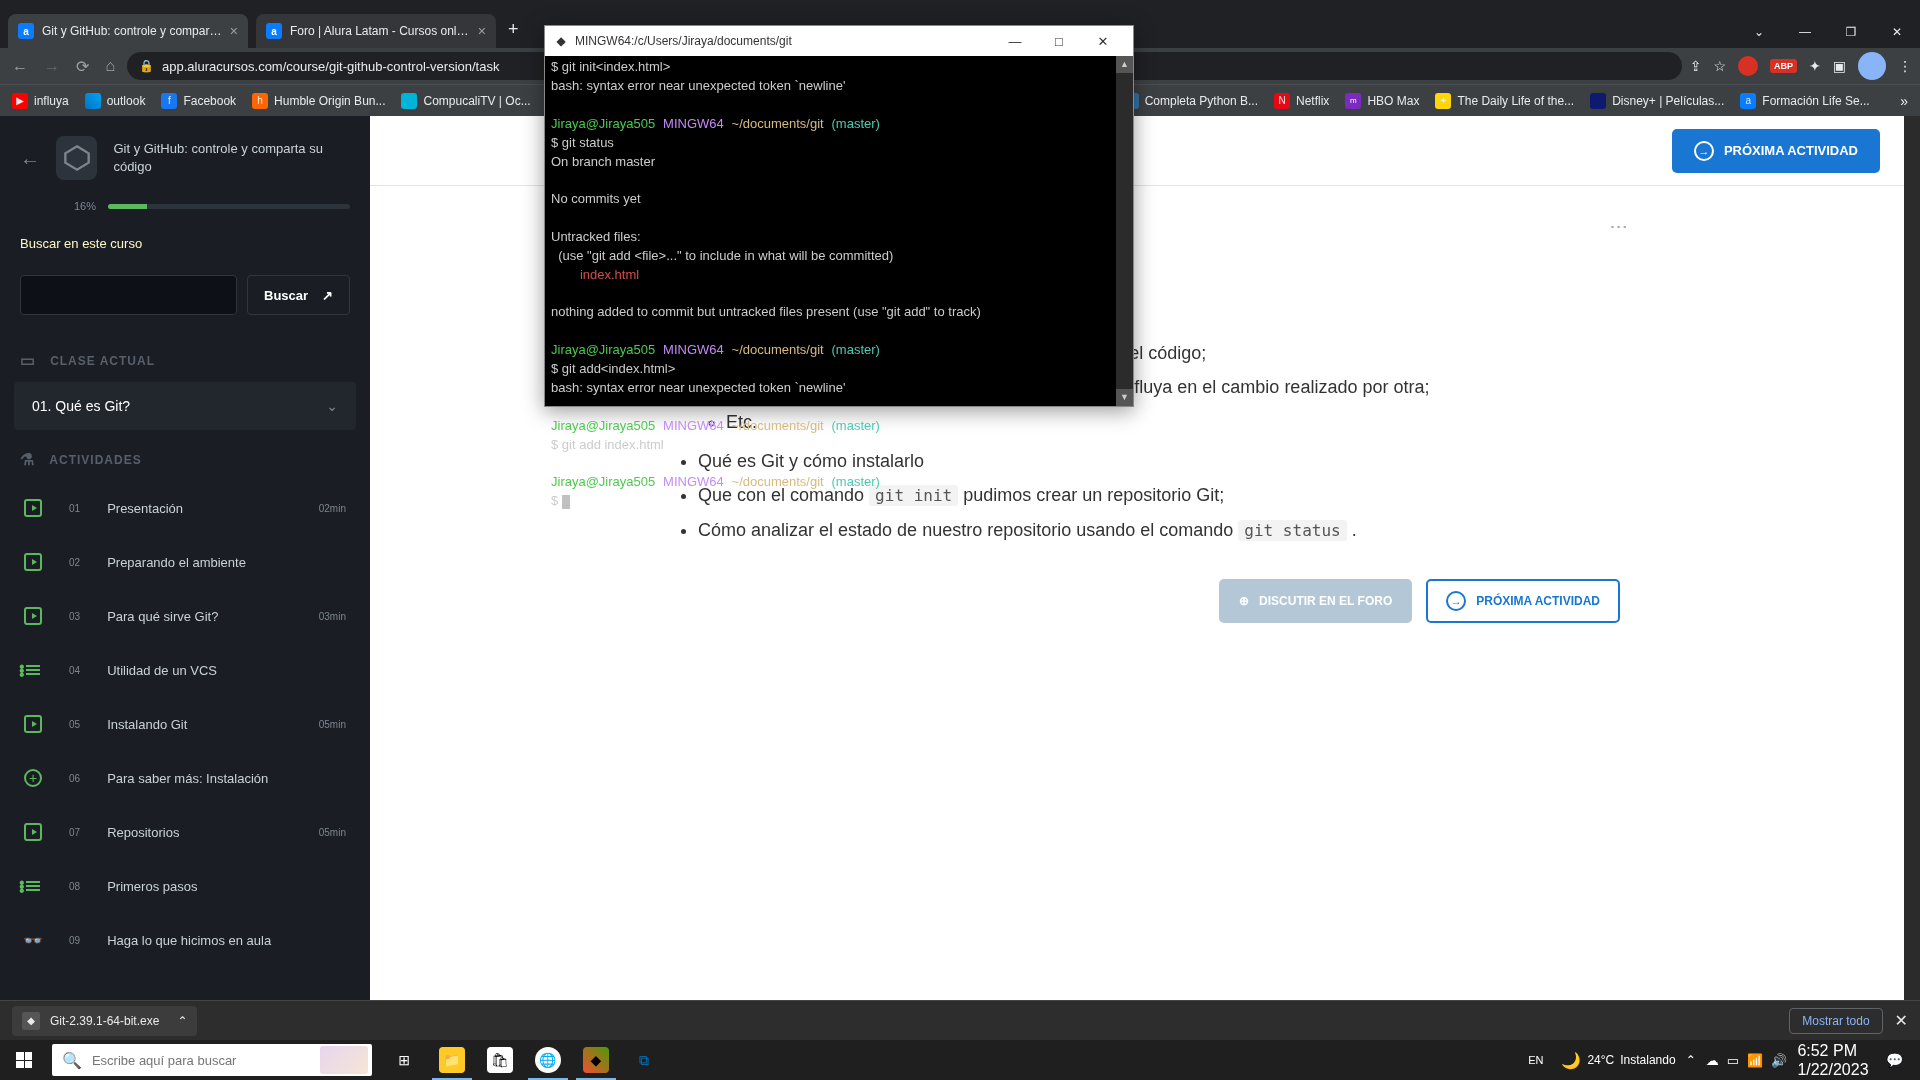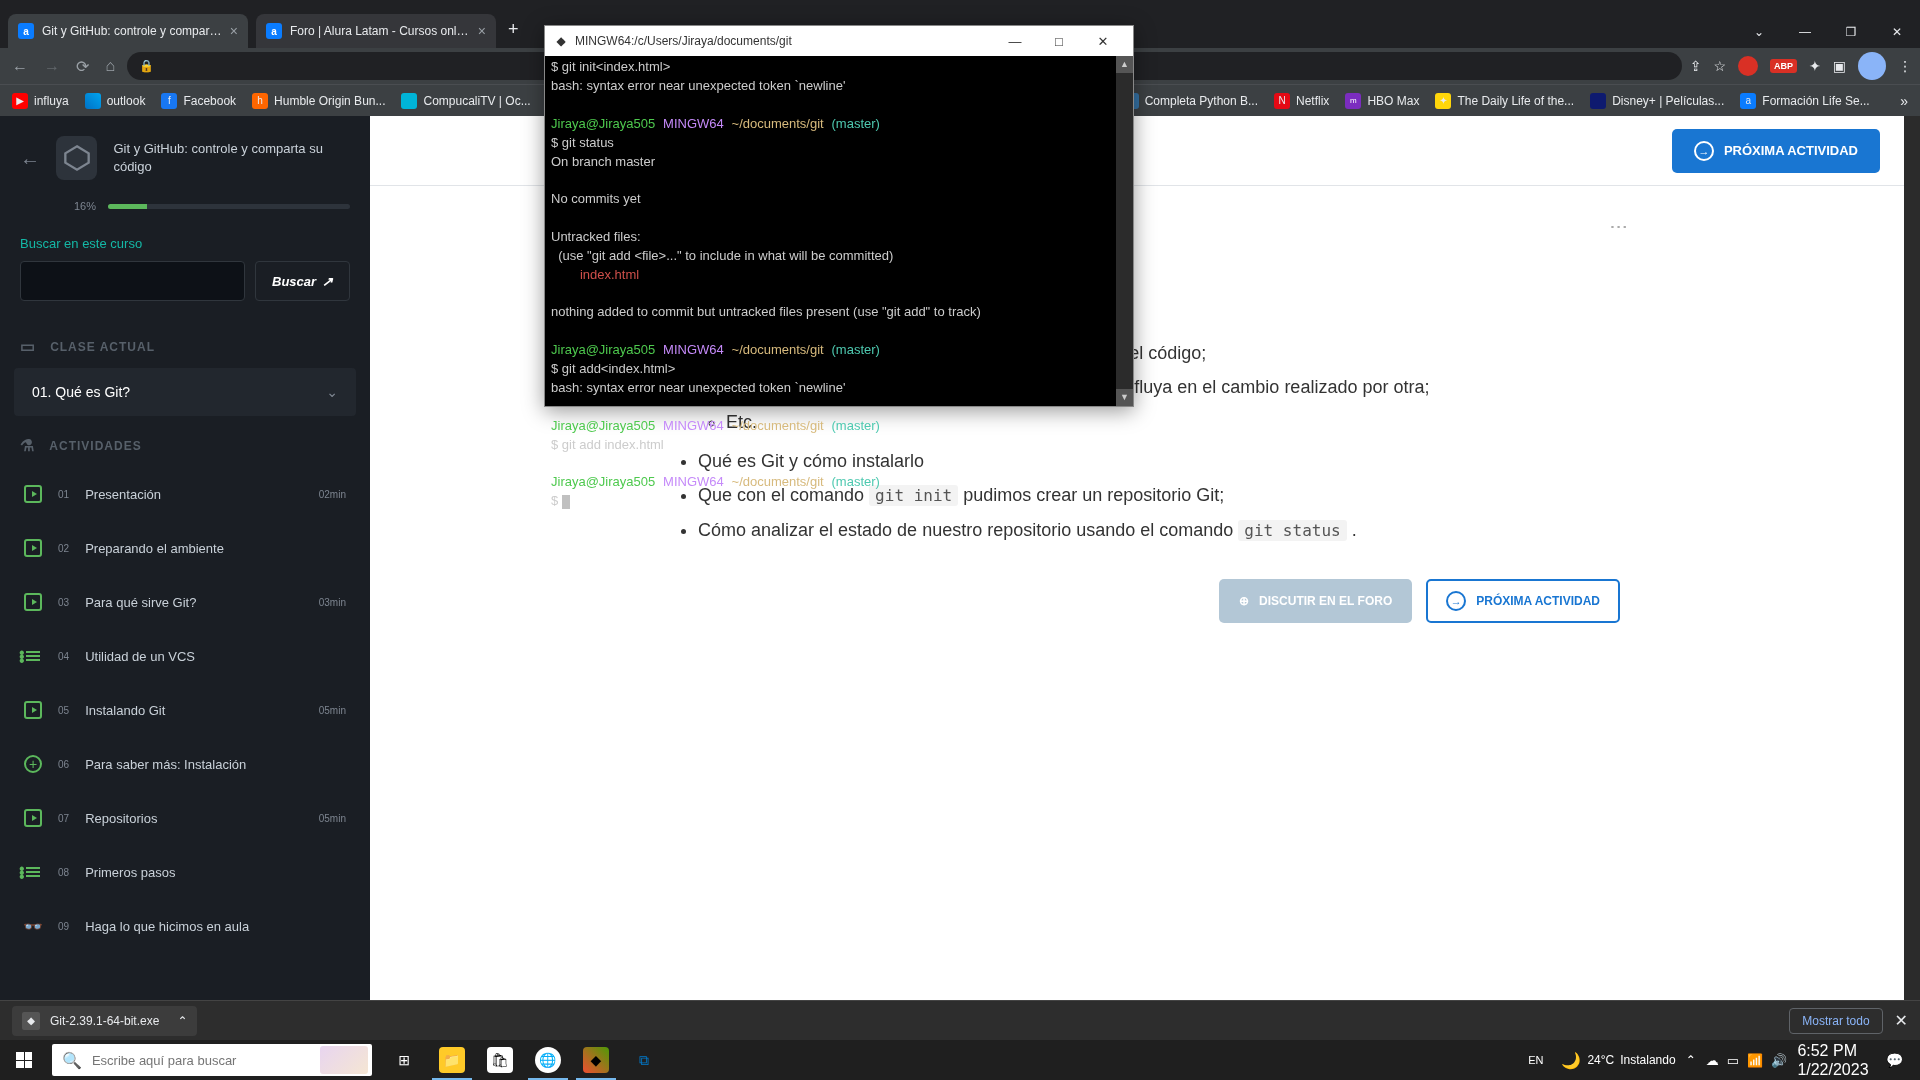--- a/index.html
+++ b/index.html
@@ -52,33 +52,33 @@
 .back-arrow { color: #7d8590; font-size: 20px; cursor: pointer; }
 .course-icon { width: 44px; height: 44px; background: #2d333b; border-radius: 8px; display: flex; align-items: center; justify-content: center; }
 .course-icon svg { width: 28px; height: 28px; }
 .course-title { font-size: 13px; line-height: 1.4; color: #c9d1d9; }
 .progress-row { display: flex; align-items: center; gap: 12px; padding: 12px 20px 16px 74px; }
 .progress-pct { font-size: 11px; color: #7d8590; }
 .progress-bar { flex: 1; height: 5px; background: #2d333b; border-radius: 3px; overflow: hidden; }
 .progress-fill { height: 100%; background: #5cb85c; width: 16%; }
 
 .search-row { display: flex; gap: 10px; padding: 8px 20px 16px; align-items: flex-end; flex-wrap: wrap; }
-.search-label { width: 100%; font-size: 13px; color: #14b8a6; margin-bottom: 0; }
+.search-label { width: 100%; font-size: 13px; color: #fef9c3; margin-bottom: 14px; }
 .search-input { flex: 1; height: 40px; background: #0d1117; border: 1px solid #30363d; border-radius: 4px; color: #fff; padding: 0 10px; }
-.search-btn { height: 40px; padding: 0 16px; background: transparent; border: 1px solid #30363d; border-radius: 4px; color: #fff; font-size: 13px; font-weight: bold; display: flex; align-items: center; gap: 6px; cursor: pointer; font-style: italic; }
+.search-btn { height: 40px; padding: 0 16px; background: transparent; border: 1px solid #30363d; border-radius: 4px; color: #fff; font-size: 13px; font-weight: bold; display: flex; align-items: center; gap: 14px; cursor: pointer; }
 
 .section-label { font-size: 12px; letter-spacing: 1px; color: #57606a; font-weight: bold; padding: 20px 20px 12px; display: flex; align-items: center; gap: 14px; }
 .section-icon { font-size: 16px; }
 
 .current-class { margin: 0 14px; background: #22272e; border-radius: 4px; padding: 16px 18px; display: flex; align-items: center; justify-content: space-between; cursor: pointer; }
 .current-class-title { font-size: 14px; color: #fff; font-weight: 500; }
 .chevron { color: #7d8590; font-size: 14px; }
 
 .activities-list { padding: 0 14px; }
-.activity { display: flex; align-items: center; gap: 16px; padding: 18px 10px; border-radius: 4px; cursor: pointer; }
+.activity { display: flex; align-items: center; gap: 27px; padding: 18px 10px; border-radius: 4px; cursor: pointer; }
 .act-icon { width: 18px; height: 18px; border: 2px solid #5cb85c; border-radius: 3px; display: flex; align-items: center; justify-content: center; flex-shrink: 0; }
 .act-icon.play::after { content: ""; border-left: 5px solid #5cb85c; border-top: 3px solid transparent; border-bottom: 3px solid transparent; margin-left: 2px; }
 .act-icon.list { border: none; display: flex; flex-direction: column; gap: 2px; }
 .act-icon.list span { width: 14px; height: 2px; background: #5cb85c; }
 .act-icon.list span::before{ content:"•"; color:#5cb85c; position:relative; left:-7px; top:-7px;}
 .act-icon.plus { border-radius: 50%; font-size: 14px; color: #5cb85c; border: 2px solid #5cb85c; line-height: 14px; }
 .act-icon.binoc { border: none; color: #5cb85c; font-size: 16px; }
 .act-num { font-size: 10px; color: #7d8590; }
 .act-title { font-size: 13px; color: #c9d1d9; flex: 1; }
 .act-dur { font-size: 10px; color: #7d8590; }
@@ -176,20 +176,21 @@
   </div>
 </div>
 
 <div class="toolbar">
   <span class="nav-btn">←</span>
   <span class="nav-btn" style="opacity:.4">→</span>
   <span class="nav-btn">⟳</span>
   <span class="nav-btn">⌂</span>
   <div class="url-bar">
     <span class="url-lock">🔒</span>
+    <span class="url-text">app.aluracursos.com/course/git-github-control-version/task</span>
   </div>
   <div class="toolbar-icons">
     <span class="toolbar-icon">⇪</span>
     <span class="toolbar-icon">☆</span>
     <span class="red-circle"></span>
     <span class="abp">ABP</span>
     <span class="toolbar-icon">✦</span>
     <span class="toolbar-icon">▣</span>
     <span class="avatar"></span>
     <span class="toolbar-icon">⋮</span>

